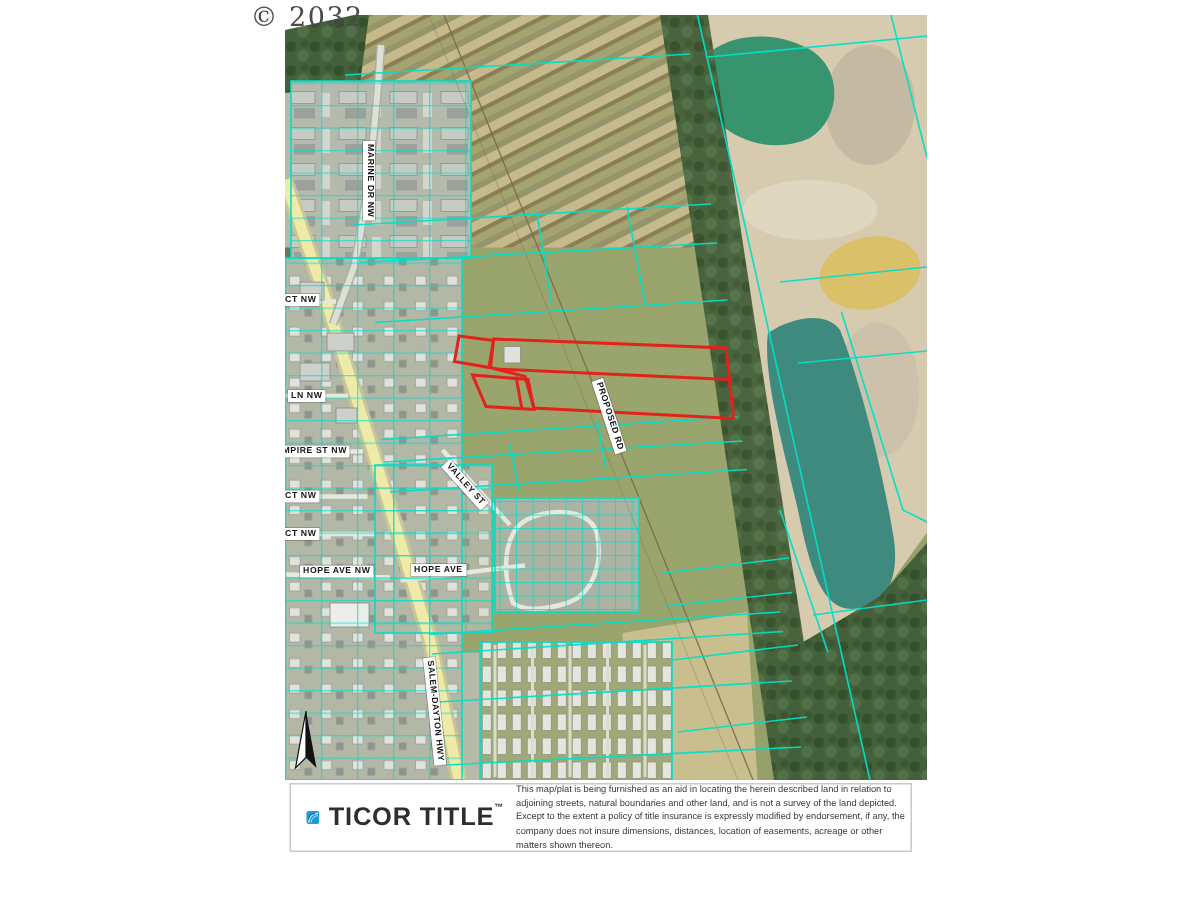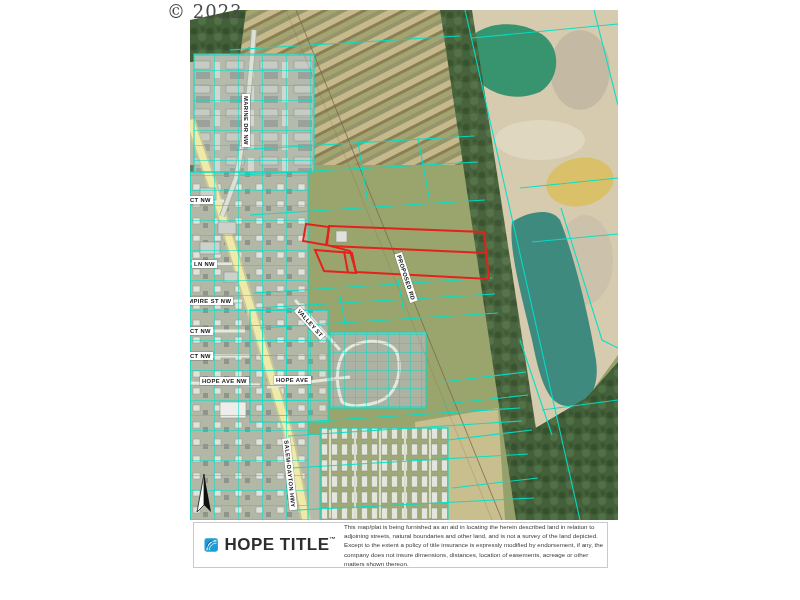--- a/index.html
+++ b/index.html
@@ -26,21 +26,21 @@
               margin-left:6px;white-space:nowrap;}
   .brand-tm{font-size:6px;vertical-align:top;position:relative;top:1px;}
   .disclaimer{font-size:6.2px;line-height:1.5;color:#3a3a3a;width:263px;
               margin-left:8px;text-align:left;}
 </style>
 </head>
 <body>
 
 <div class="page">
 
-  <div class="copyright">© 2023</div>
+  <div class="copyright">© 2032</div>
 
   <div class="map-frame">
     <svg width="428" height="510" viewBox="0 0 428 510">
       <defs>
         <pattern id="fields" width="18" height="18" patternUnits="userSpaceOnUse" patternTransform="rotate(63)">
           <rect width="18" height="18" fill="#B3A87C"></rect>
           <rect width="6" height="18" fill="#C6B98B"></rect>
           <rect x="6" width="3" height="18" fill="#8A7E55"></rect>
           <rect x="9" width="5" height="18" fill="#A4A471"></rect>
           <rect x="14" width="4" height="18" fill="#95946A"></rect>
@@ -211,18 +211,18 @@
   </div>
 
   <div class="footer">
     <div class="brand-wrap">
       <svg width="30" height="30" viewBox="0 0 30 30">
         <rect x="1" y="1" width="28" height="28" rx="5" fill="#1E9CD7"></rect>
         <path d="M6,26 C6,14 14,6 26,6" stroke="#fff" stroke-width="2.4" fill="none"></path>
         <path d="M6,20 C6,12 12,6 20,6" stroke="#0B6FA8" stroke-width="2.2" fill="none"></path>
         <path d="M11,26 C11,18 18,11 26,11" stroke="#fff" stroke-width="1.6" fill="none"></path>
       </svg>
-      <span class="brand-text"><span>HOPE TITLE</span><sup class="brand-tm">™</sup></span>
+      <span class="brand-text"><span>TICOR TITLE</span><sup class="brand-tm">™</sup></span>
     </div>
     <div class="disclaimer">This map/plat is being furnished as an aid in locating the herein described land in relation to adjoining streets, natural boundaries and other land, and is not a survey of the land depicted. Except to the extent a policy of title insurance is expressly modified by endorsement, if any, the company does not insure dimensions, distances, location of easements, acreage or other matters shown thereon.</div>
   </div>
 
 </div>
 
 </body></html>

